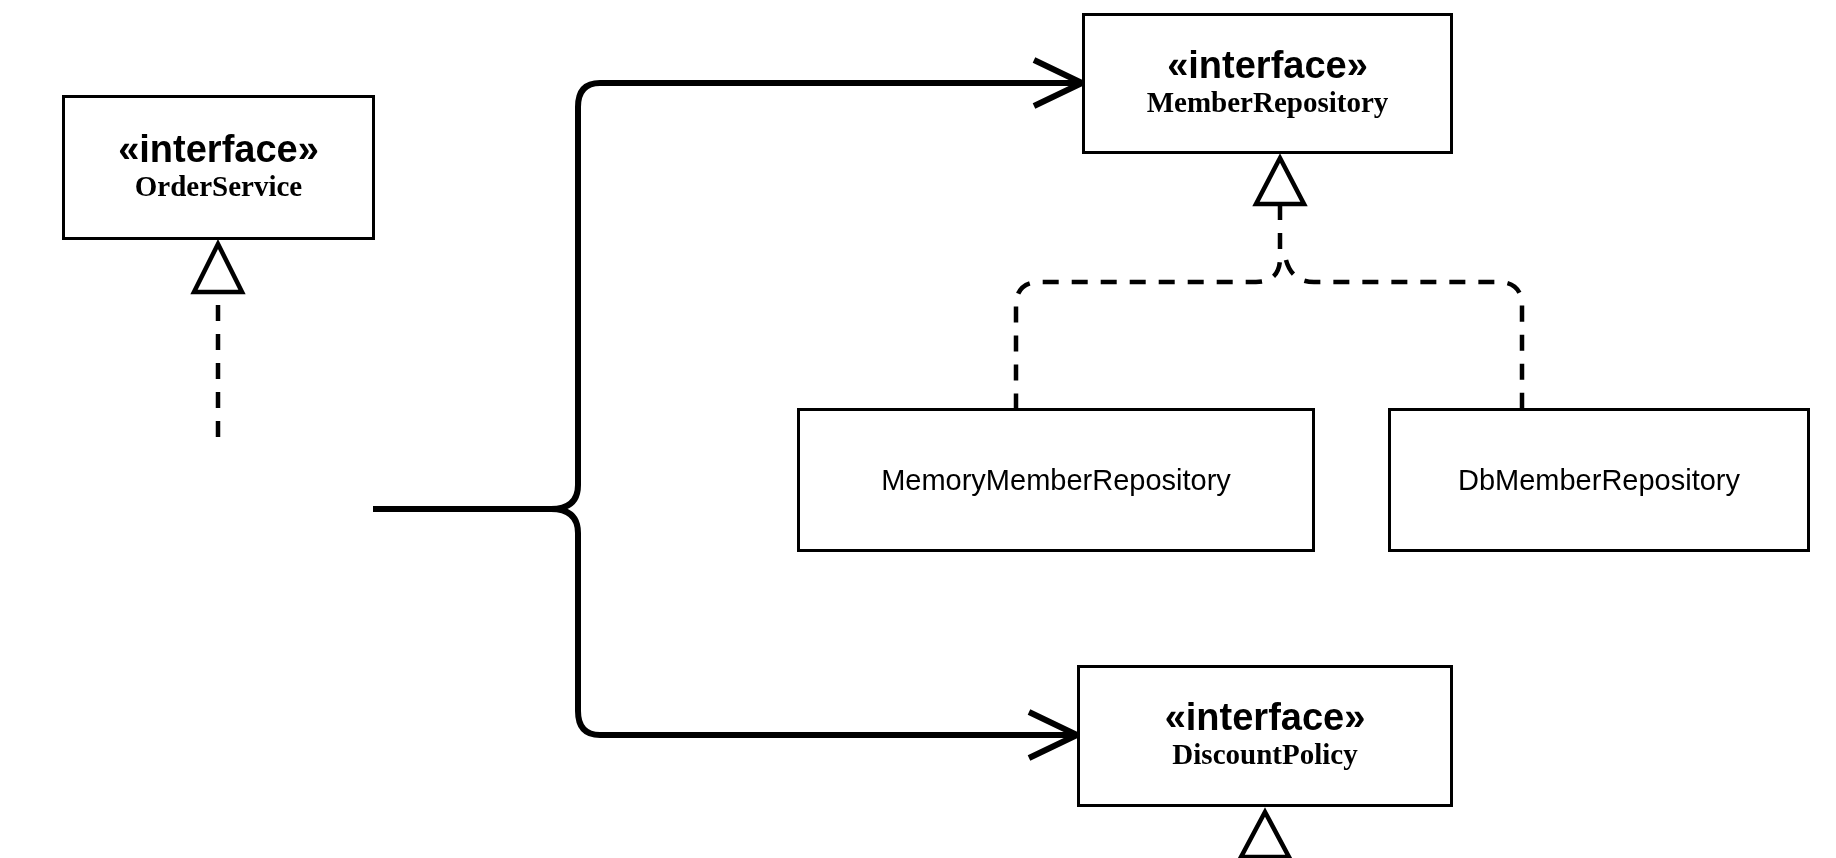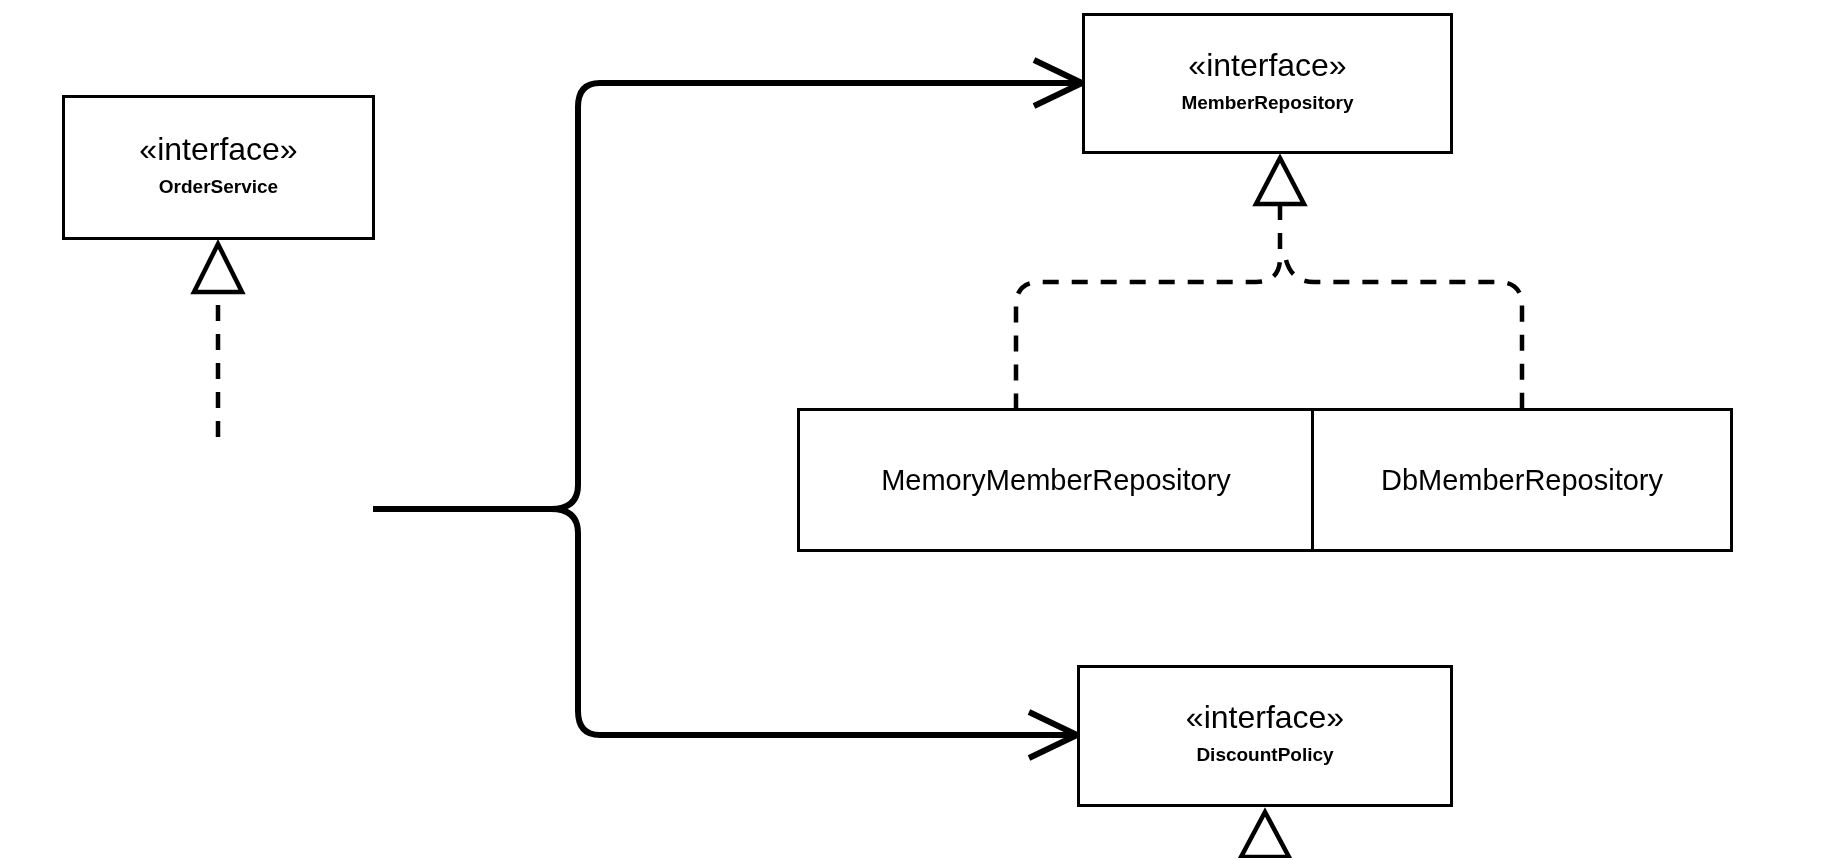--- a/index.html
+++ b/index.html
@@ -29,26 +29,27 @@
     border: 3px solid #000000;
     background: #ffffff;
     display: flex;
     flex-direction: column;
     align-items: center;
     justify-content: center;
     text-align: center;
     line-height: 37px;
   }
   .stereotype {
-    font-size: 32px;
-    font-weight: 400;
+    font-size: 38px;
+    font-weight: 700;
   }
   .iface-name {
-    font-size: 19px;
+    font-size: 29px;
     font-weight: 700;
+    font-family: Liberation Serif, serif;
   }
   .class-name {
     font-size: 29px;
     font-weight: 400;
   }
   .edge-dashed {
     fill: none;
     stroke: #000000;
     stroke-width: 4.5;
     stroke-dasharray: 16 13;
@@ -121,21 +122,21 @@
 
   <div class="node" style="left:1082px; top:13px; width:371px; height:141px;">
     <div class="stereotype">«interface»</div>
     <div class="iface-name">MemberRepository</div>
   </div>
 
   <div class="node" style="left:797px; top:408px; width:518px; height:144px;">
     <div class="class-name">MemoryMemberRepository</div>
   </div>
 
-  <div class="node" style="left:1311px; top:408px; width:422px; height:144px;">
+  <div class="node" style="left:1388px; top:408px; width:422px; height:144px;">
     <div class="class-name">DbMemberRepository</div>
   </div>
 
   <div class="node" style="left:1077px; top:665px; width:376px; height:142px;">
     <div class="stereotype">«interface»</div>
     <div class="iface-name">DiscountPolicy</div>
   </div>
 
 </div>
 

